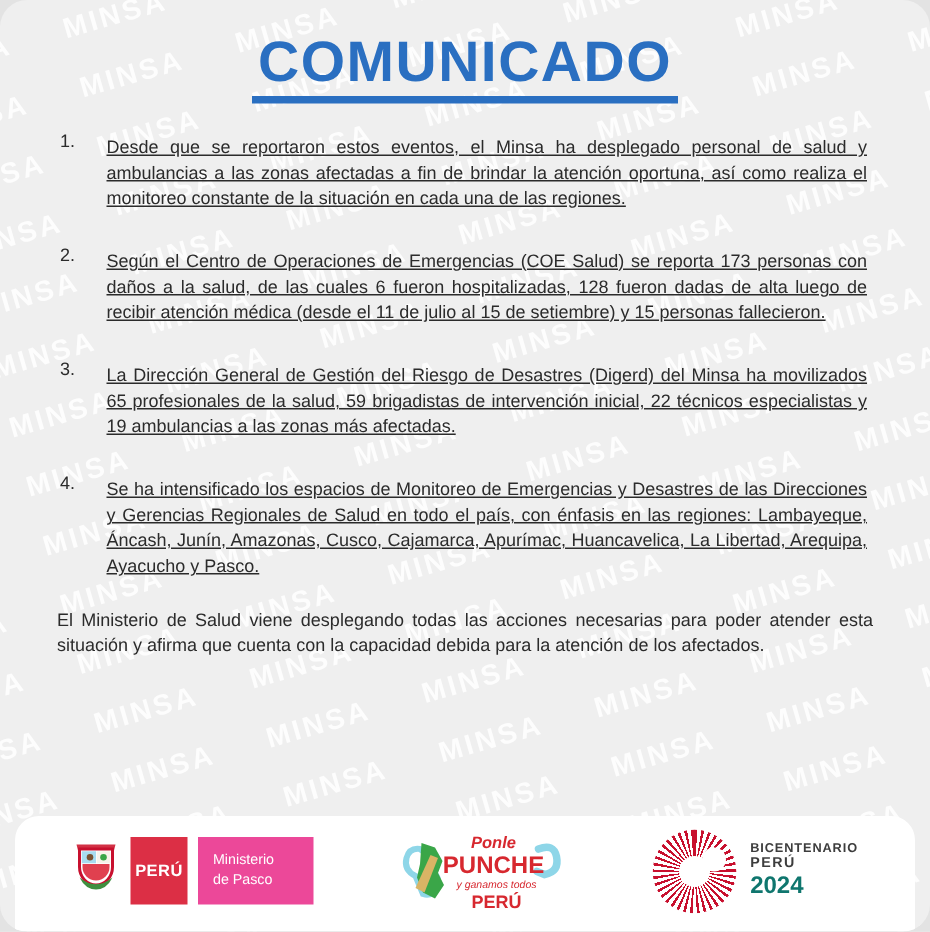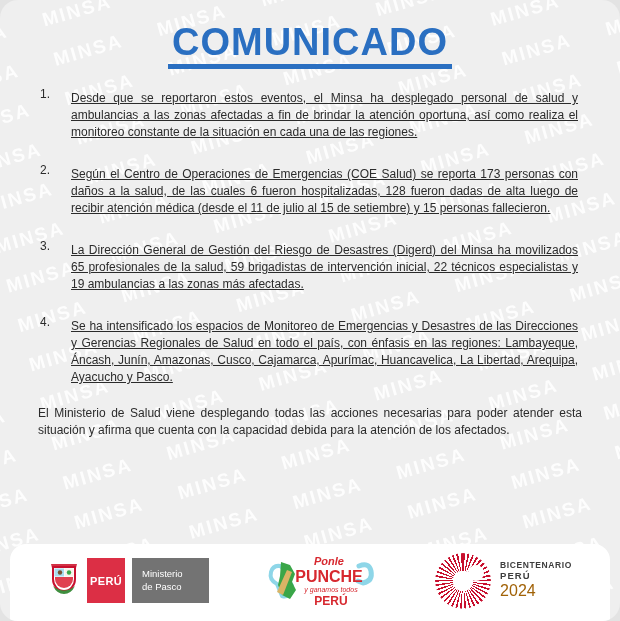--- a/index.html
+++ b/index.html
@@ -39,42 +39,42 @@
     display:flex;align-items:center;justify-content:space-between;
     padding:0 38px 4px 38px;box-sizing:border-box;
   }
   .minsa-logo{display:flex;align-items:center;gap:7px;}
   .peru-box{
     width:38px;height:45px;background:#dc2f45;color:#fff;
     display:flex;align-items:center;justify-content:center;
     font-weight:bold;font-size:11px;letter-spacing:0.3px;
   }
   .ministry-box{
-    height:45px;background:#737373;color:#fff;
+    height:45px;background:#ec4899;color:#fff;
     display:flex;flex-direction:column;justify-content:center;
     font-size:9.5px;line-height:1.3;padding:0 26px 0 10px;box-sizing:border-box;
   }
 
   .punche-logo{position:relative;width:118px;height:62px;margin-top:4px;}
 
   .bicent-logo{display:flex;align-items:center;gap:9px;}
   .sunburst{
     position:relative;width:56px;height:56px;border-radius:50%;
     background:repeating-conic-gradient(from 0deg,#c8102e 0deg 4deg,transparent 4deg 9.6deg);
     -webkit-mask:radial-gradient(circle at 50% 50%,transparent 0 10px,#000 10.5px);
             mask:radial-gradient(circle at 50% 50%,transparent 0 10px,#000 10.5px);
   }
   .sunburst::after{
     content:"";position:absolute;right:7px;top:12px;width:16px;height:16px;
     background:#ffffff;border-radius:50%;
   }
   .bicent-text{display:flex;flex-direction:column;align-items:flex-start;line-height:1.15;}
   .bicent-l1{font-size:8.5px;font-weight:bold;letter-spacing:0.6px;color:#3d3d3d;}
   .bicent-l2{font-size:9.5px;font-weight:bold;letter-spacing:1px;color:#3d3d3d;}
-  .bicent-l3{font-size:16px;font-weight:400;color:#a16207;}
+  .bicent-l3{font-size:16px;font-weight:700;color:#0f766e;}
 </style>
 </head>
 <body>
 
 <div class="canvas">
 
   <div class="watermark">MINSA MINSA MINSA MINSA MINSA MINSA MINSA MINSA MINSA MINSA MINSA MINSA MINSA MINSA MINSA MINSA MINSA MINSA MINSA MINSA MINSA MINSA MINSA MINSA MINSA MINSA MINSA MINSA MINSA MINSA MINSA MINSA MINSA MINSA MINSA MINSA MINSA MINSA MINSA MINSA MINSA MINSA MINSA MINSA MINSA MINSA MINSA MINSA MINSA MINSA MINSA MINSA MINSA MINSA MINSA MINSA MINSA MINSA MINSA MINSA MINSA MINSA MINSA MINSA MINSA MINSA MINSA MINSA MINSA MINSA MINSA MINSA MINSA MINSA MINSA MINSA MINSA MINSA MINSA MINSA MINSA MINSA MINSA MINSA MINSA MINSA MINSA MINSA MINSA MINSA MINSA MINSA MINSA MINSA MINSA MINSA MINSA MINSA MINSA MINSA MINSA MINSA MINSA MINSA MINSA MINSA MINSA MINSA MINSA MINSA MINSA MINSA MINSA MINSA MINSA MINSA MINSA MINSA MINSA MINSA MINSA MINSA MINSA MINSA MINSA MINSA MINSA MINSA MINSA MINSA MINSA MINSA MINSA MINSA MINSA MINSA MINSA MINSA MINSA MINSA MINSA MINSA MINSA MINSA MINSA MINSA MINSA MINSA MINSA MINSA MINSA MINSA MINSA MINSA MINSA MINSA MINSA MINSA MINSA MINSA MINSA MINSA MINSA MINSA MINSA MINSA MINSA MINSA MINSA MINSA MINSA MINSA MINSA MINSA MINSA MINSA MINSA MINSA MINSA MINSA MINSA MINSA MINSA MINSA MINSA MINSA MINSA MINSA MINSA MINSA MINSA MINSA MINSA MINSA MINSA MINSA MINSA MINSA MINSA MINSA MINSA MINSA MINSA MINSA MINSA MINSA MINSA MINSA MINSA MINSA MINSA MINSA MINSA MINSA MINSA MINSA MINSA MINSA MINSA MINSA </div>
 
   <div class="content">
     <div class="title-wrap">

